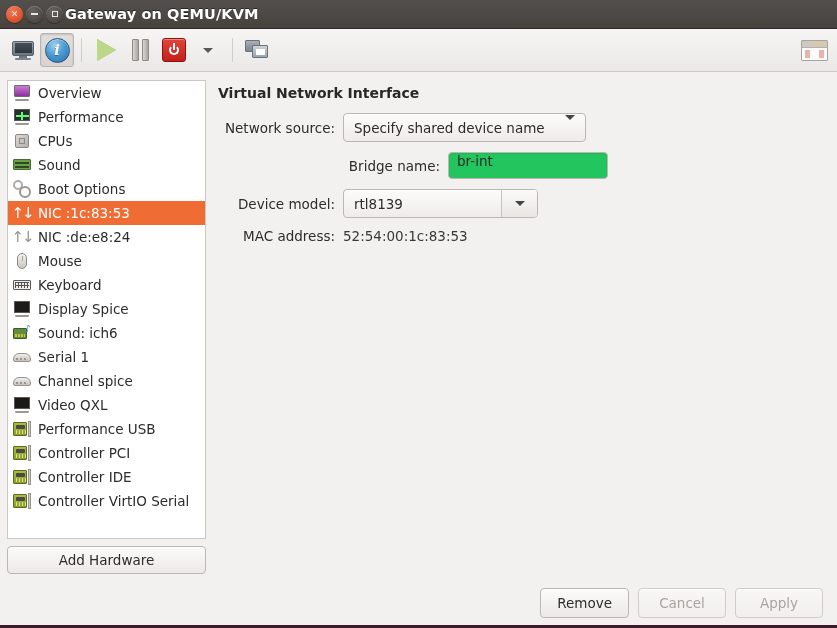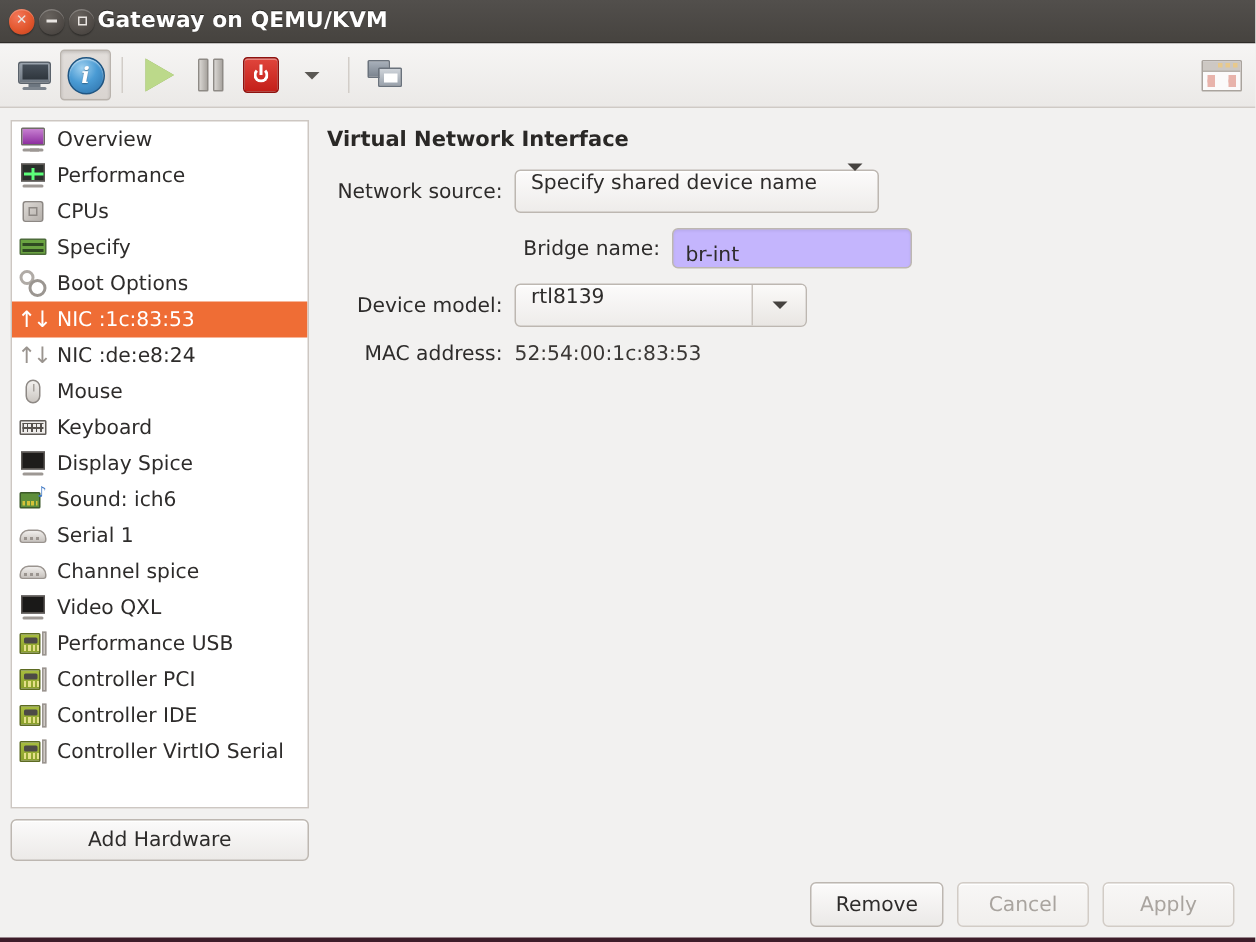--- a/index.html
+++ b/index.html
@@ -222,41 +222,41 @@
   .panel-title{font-weight:bold;font-size:14px;color:#2a2826;margin:0 0 12px 0;}
   .frow{display:flex;align-items:center;margin-bottom:10px;}
   .flabel{width:125px;flex:0 0 125px;text-align:right;padding-right:8px;box-sizing:border-box;
           font-size:13.5px;color:#2e2c2b;}
   .fval{font-size:13.5px;color:#3a3735;}
 
   .combo{
     height:29px;box-sizing:border-box;
     background:linear-gradient(to bottom,#fcfbfb 0%,#eeecea 100%);
     border:1px solid #bdb7b1;border-radius:4px;
-    display:flex;
+    display:flex;align-items:center;
     box-shadow:inset 0 1px 0 #fff;
     font-size:13.5px;color:#2e2c2b;
   }
   .combo .txt{padding:0 10px;white-space:nowrap;}
   .combo.wide{width:243px;justify-content:space-between;}
   .combo.wide .arrow{padding-right:10px;}
   .combo.split{width:195px;padding:0;overflow:hidden;}
   .combo.split .txt{flex:1;}
   .combo.split .btnpart{
     width:35px;height:100%;border-left:1px solid #c9c3bd;
     background:linear-gradient(to bottom,#fbfaf9 0%,#e9e6e3 100%);
     display:flex;align-items:center;justify-content:center;
   }
   .dn{width:0;height:0;border-left:5px solid transparent;border-right:5px solid transparent;
       border-top:5px solid #45423f;}
 
   .textinput{
     width:160px;height:27px;box-sizing:border-box;
-    background:#c4b5fd;border:1px solid #bdb7b1;border-radius:4px;
-    display:flex;align-items:flex-end;padding:0 8px;
+    background:#22c55e;border:1px solid #bdb7b1;border-radius:4px;
+    display:flex;align-items:flex-start;padding:0 8px;
     font-size:13.5px;color:#2e2c2b;
     box-shadow:inset 0 1px 2px rgba(0,0,0,.07);
   }
 
   
   .footer{
     flex:0 0 46px;height:46px;display:flex;align-items:center;justify-content:flex-end;
     padding:0 14px 4px 0;box-sizing:border-box;gap:9px;
   }
   .btn{
@@ -372,21 +372,21 @@
             <li class="hwrow">
               <span class="si si-cpu">
                 <span class="c"></span>
               </span>
               <span class="hwlabel">CPUs</span>
             </li>
             <li class="hwrow">
               <span class="si si-mem">
                 <span class="s"></span>
               </span>
-              <span class="hwlabel">Specify</span>
+              <span class="hwlabel">Sound</span>
             </li>
             <li class="hwrow">
               <span class="si si-boot">
                 <span class="g1"></span>
                 <span class="g2"></span>
               </span>
               <span class="hwlabel">Boot Options</span>
             </li>
             <li class="hwrow sel">
               <span class="si si-nic">

